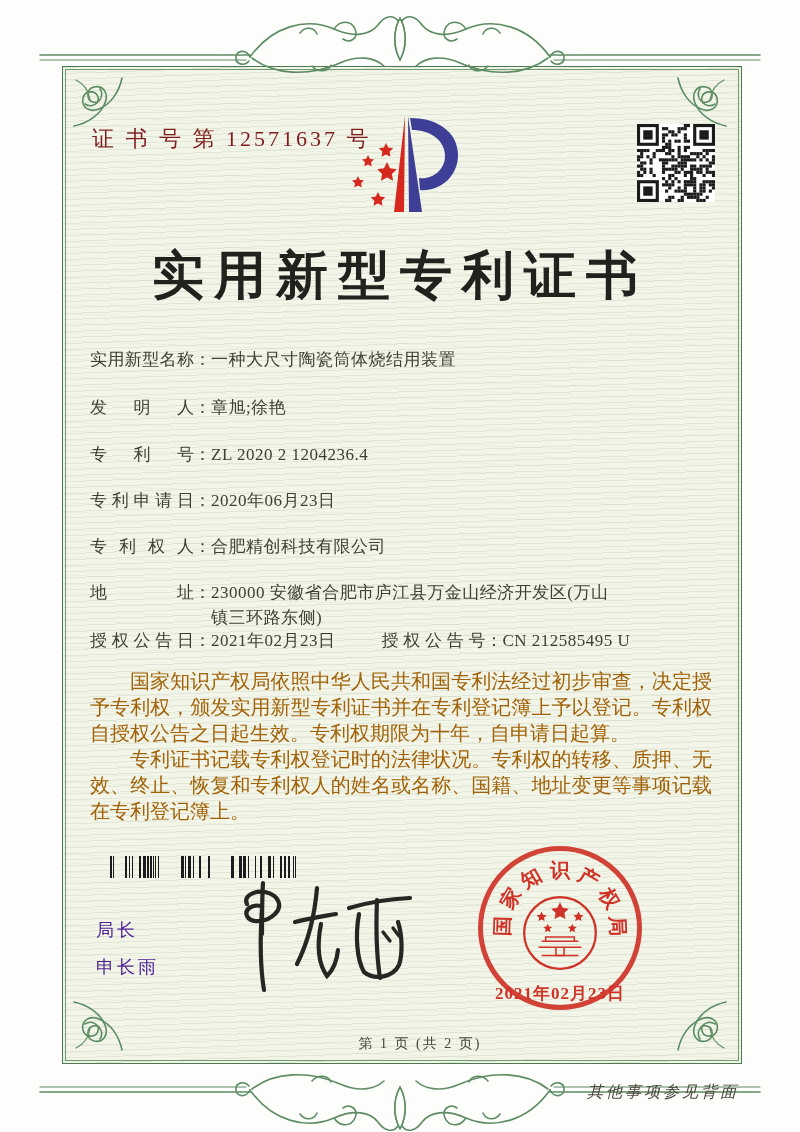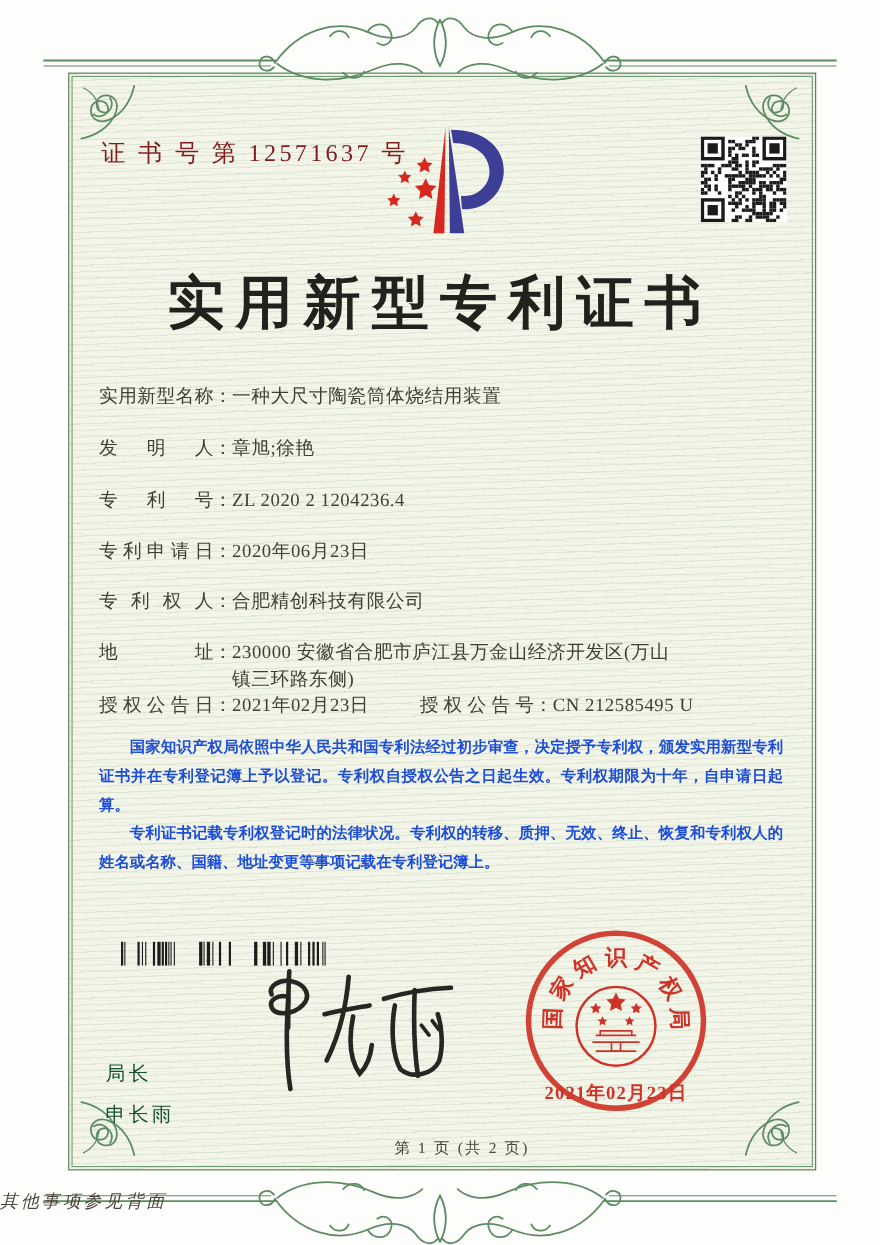--- a/index.html
+++ b/index.html
@@ -29,26 +29,26 @@
     font-size:52px;font-weight:bold;letter-spacing:10px;color:#21211d;
   }
   
   .frow{position:absolute;left:90px;display:flex;font-size:17px;color:#403e34;line-height:1.45;}
   .flabel{width:104px;text-align:justify;text-align-last:justify;flex:0 0 104px;}
   .fcolon{flex:0 0 14px;}
   .fvalue{letter-spacing:.5px;}
   .addr-value{width:410px;}
   .grant-pair{display:flex;}
   
-  .paras{position:absolute;left:90px;top:668px;width:622px;font-size:14px;
-    line-height:26px;text-align:justify;color:#1d4ed8;font-weight:bold;}
+  .paras{position:absolute;left:90px;top:668px;width:622px;font-size:20px;
+    line-height:26px;text-align:justify;color:#a16207;}
   .paras p{margin:0;text-indent:2em;}
   
   .barcode{position:absolute;left:110px;top:856px;width:196px;height:22px;}
-  .director{position:absolute;left:96px;top:912px;font-size:18px;color:#14532d;line-height:37px;letter-spacing:3px;margin-top:46px;}
+  .director{position:absolute;left:96px;top:912px;font-size:18px;color:#4c1d95;line-height:37px;letter-spacing:3px;}
   .signature{position:absolute;left:212px;top:878px;width:210px;height:115px;}
   .seal{position:absolute;left:478px;top:846px;width:164px;height:164px;}
   .seal-ring{position:absolute;inset:0;border:5px solid rgba(207,51,39,.92);border-radius:50%;}
   .seal-char{
     position:absolute;left:50%;top:50%;width:24px;height:24px;margin:-12px 0 0 -12px;
     text-align:center;font-size:20px;font-weight:bold;color:#cf3327;
     font-family:"Liberation Sans","DejaVu Sans",sans-serif;
   }
   .seal-char:nth-of-type(1){transform:rotate(-88deg) translateY(-59px);}
   .seal-char:nth-of-type(2){transform:rotate(-59deg) translateY(-59px);}
@@ -56,21 +56,21 @@
   .seal-char:nth-of-type(4){transform:rotate(0deg)   translateY(-59px);}
   .seal-char:nth-of-type(5){transform:rotate(30deg)  translateY(-59px);}
   .seal-char:nth-of-type(6){transform:rotate(59deg)  translateY(-59px);}
   .seal-char:nth-of-type(7){transform:rotate(88deg)  translateY(-59px);}
   .seal-emblem{position:absolute;left:50%;top:53%;transform:translate(-50%,-50%);}
   .seal-date{
     position:absolute;left:468px;top:982px;width:184px;text-align:center;
     font-size:17px;font-weight:bold;color:#cf3327;letter-spacing:1px;
   }
   .page-info{position:absolute;left:0;top:1035px;width:800px;text-align:center;font-size:14px;color:#45433a;letter-spacing:2px;padding-left:20px;}
-  .back-note{position:absolute;left:0;top:1082px;width:739px;text-align:left;font-size:16px;color:#4a463b;letter-spacing:3px;font-style:italic;}
+  .back-note{position:absolute;left:0;top:1082px;width:739px;text-align:right;font-size:16px;color:#4a463b;letter-spacing:3px;font-style:italic;}
 </style>
 </head>
 <body>
 
 <div class="frame"></div>
 
 <svg class="ornament-layer" viewBox="0 0 800 1132" fill="none" stroke="#5d8c63" stroke-width="1.6" stroke-linecap="round">
   <defs>
     <g id="topband">
       <path d="M40,55 H250"></path>

